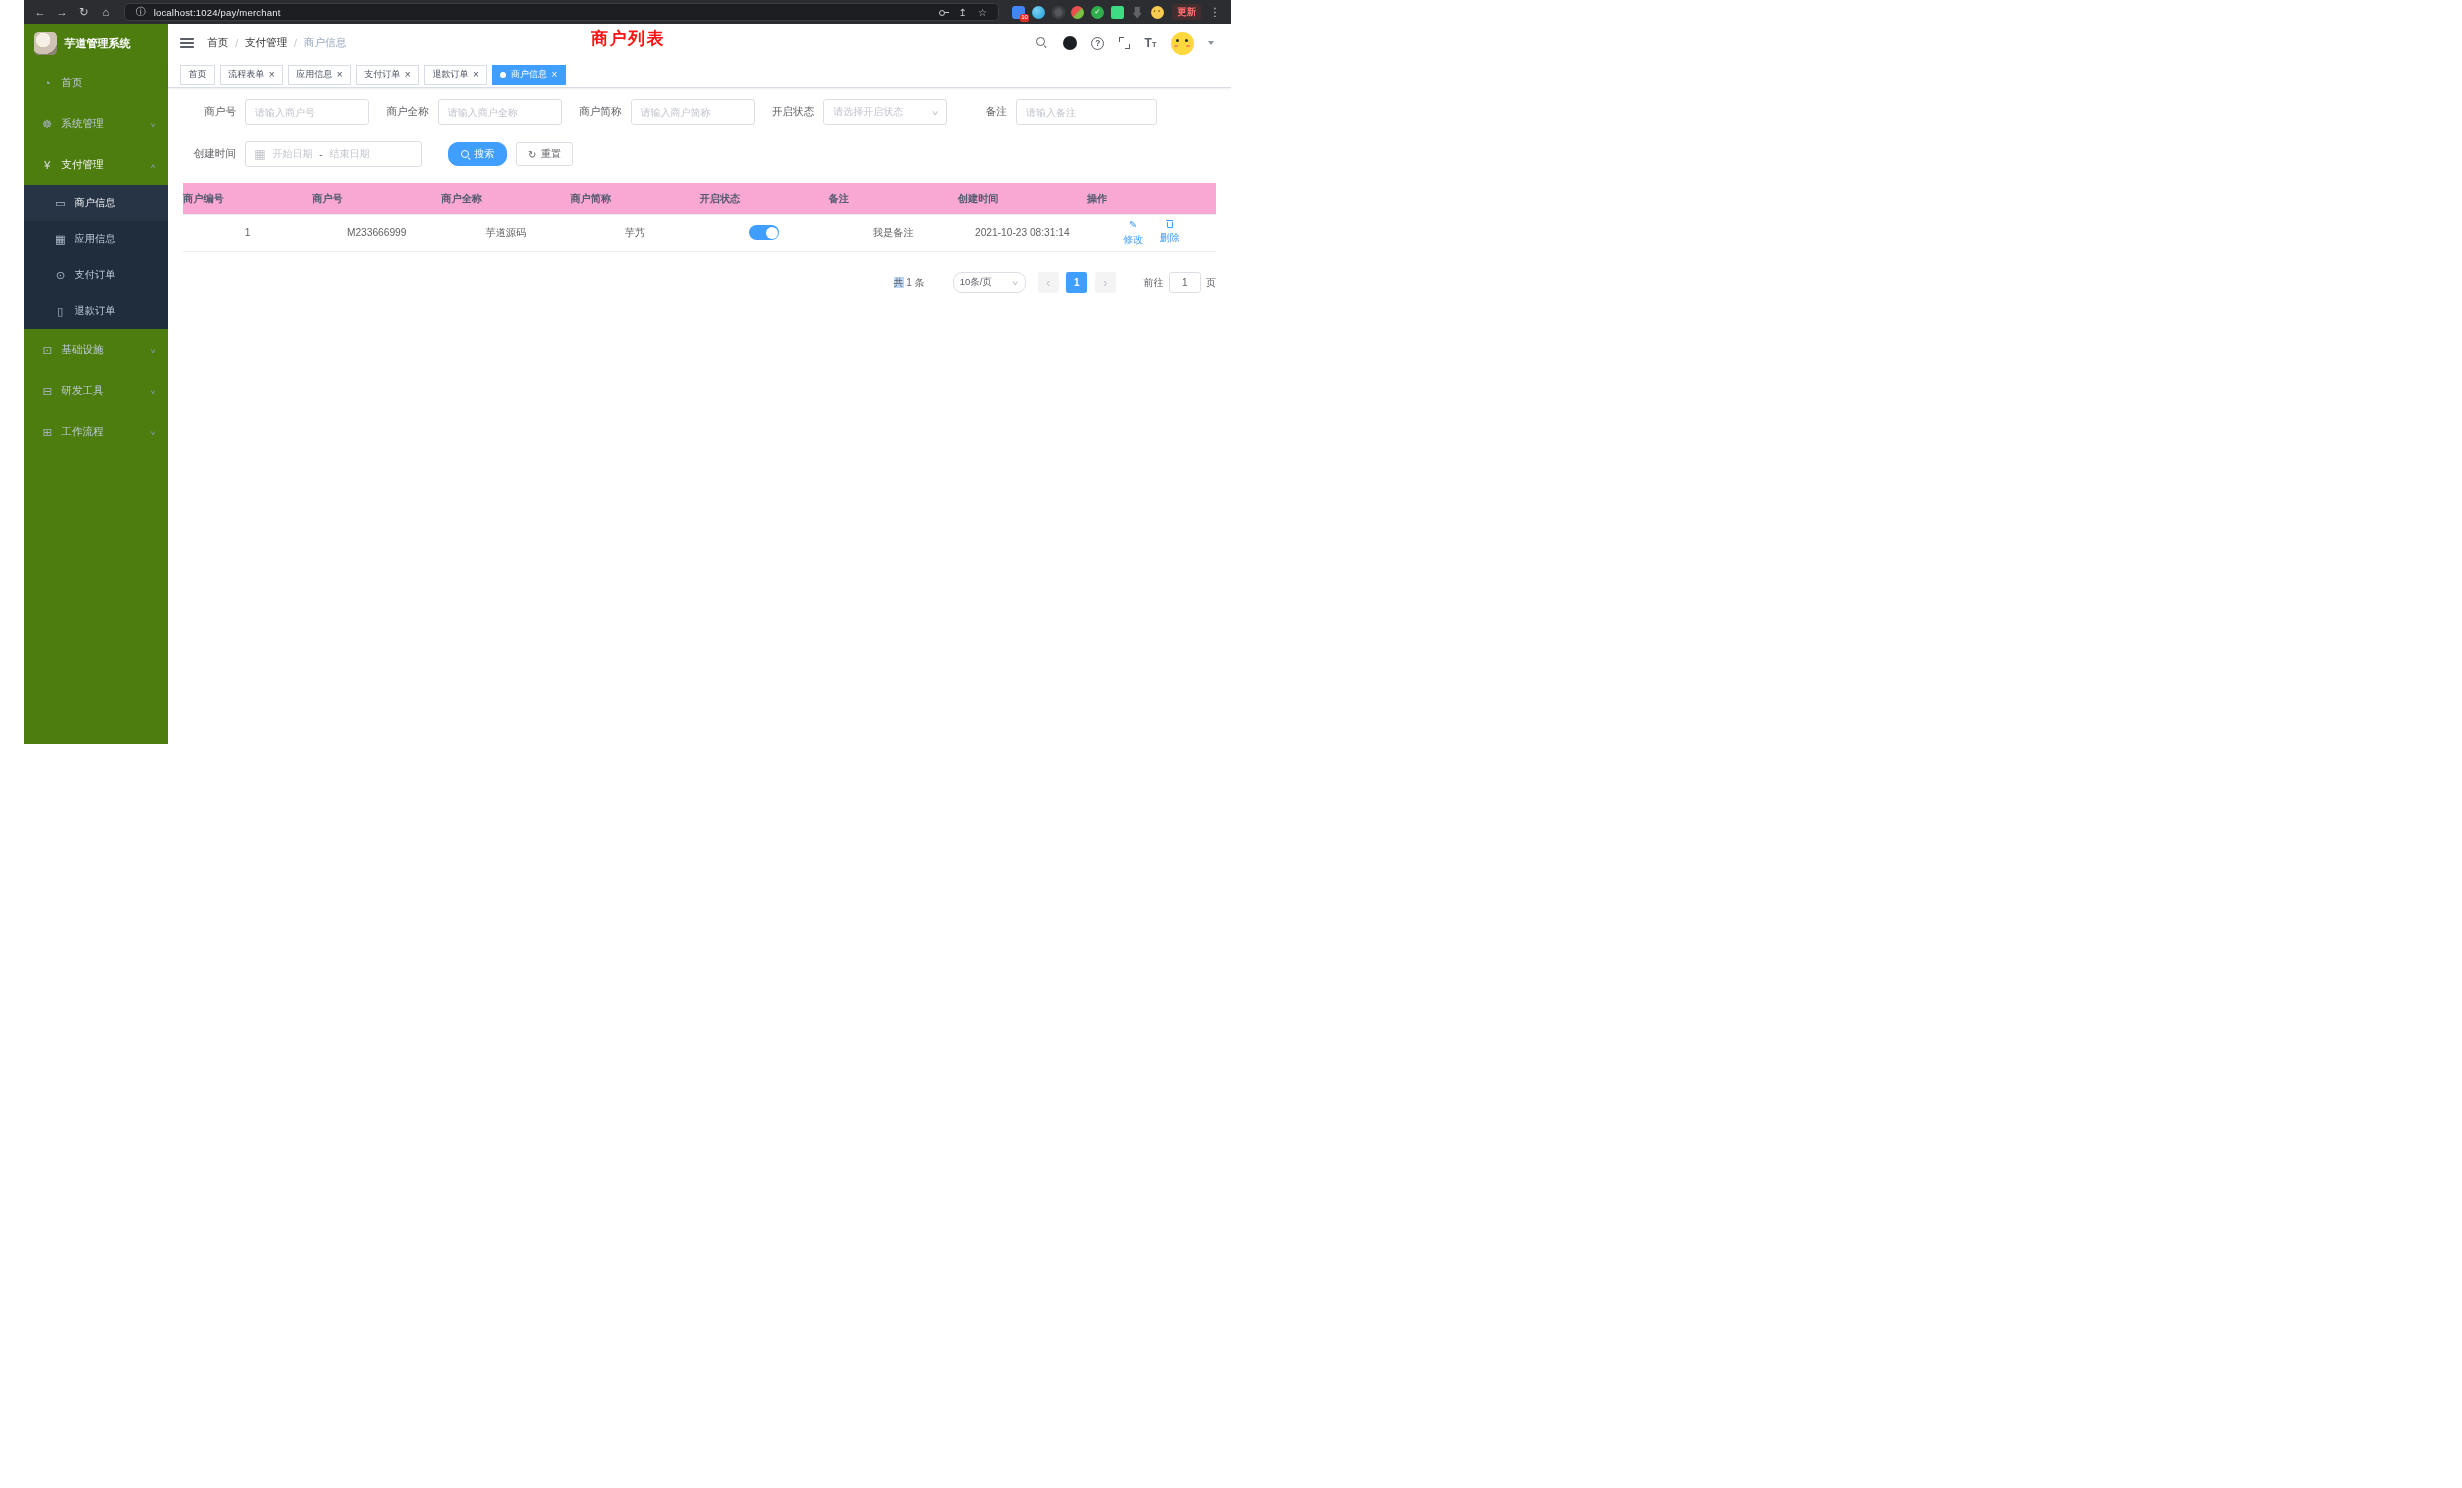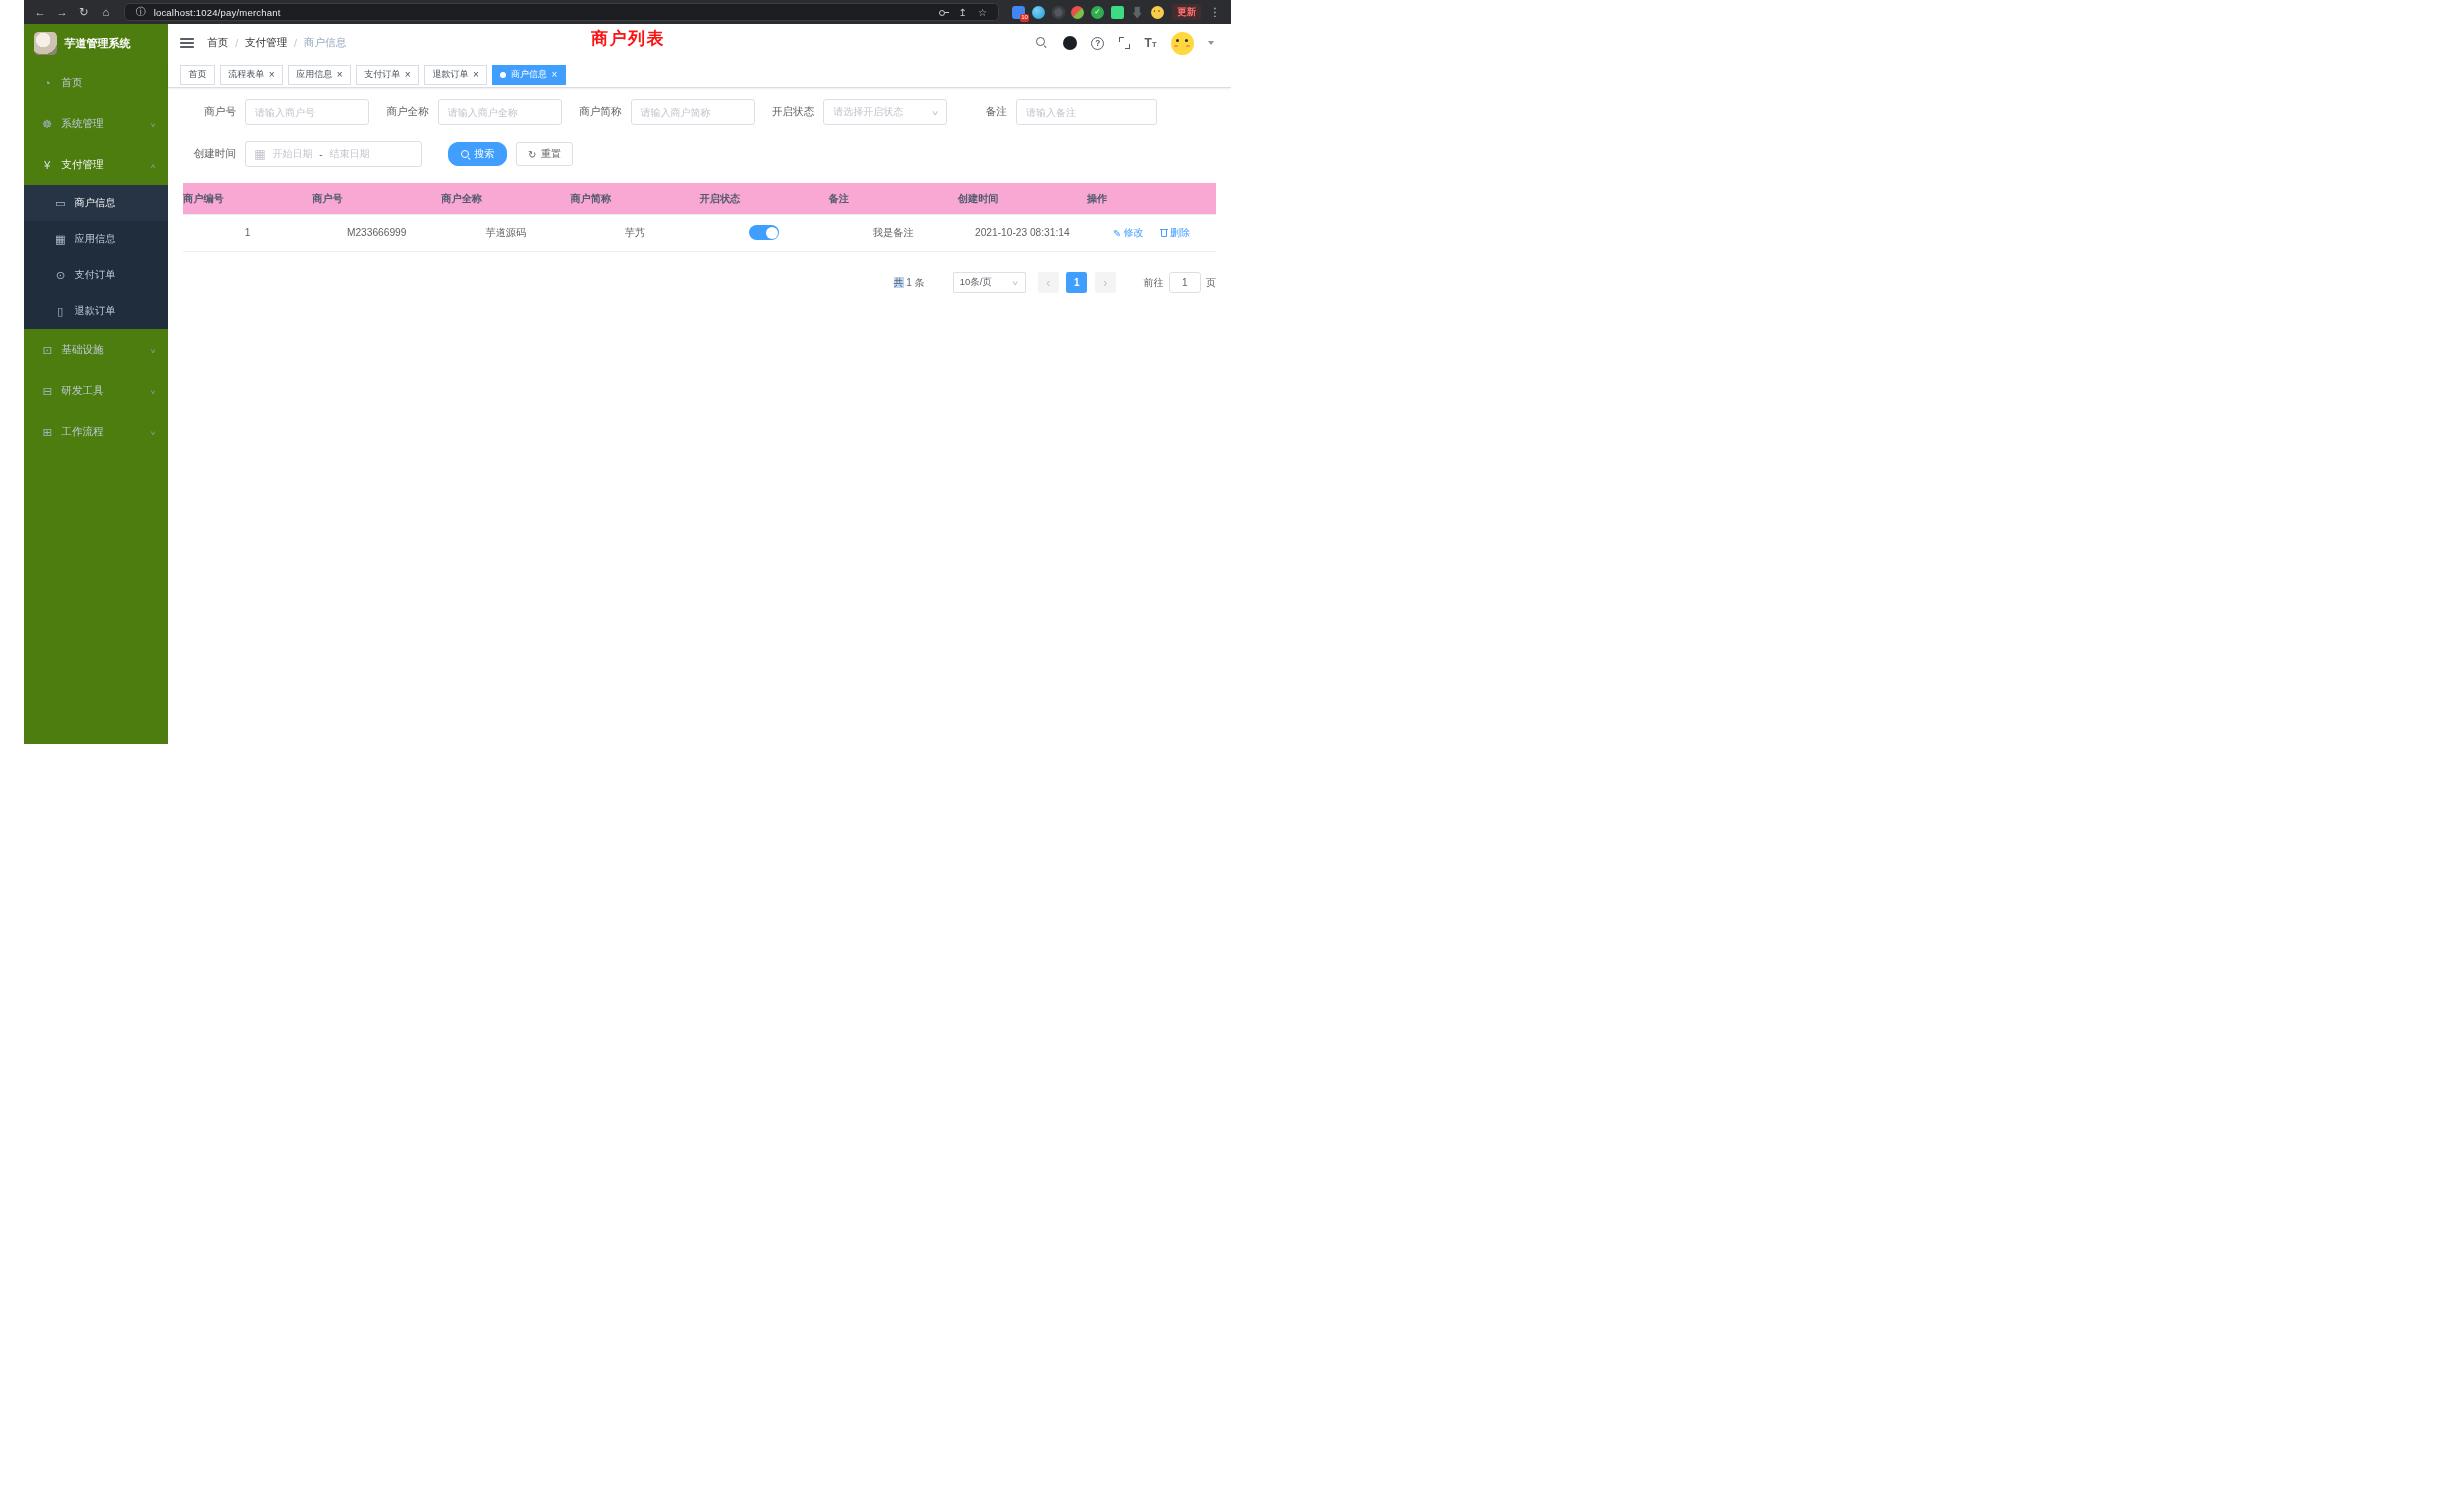--- a/index.html
+++ b/index.html
@@ -152,29 +152,29 @@
                  justify-content:center; color:#7d848c; cursor:pointer; font-size:10.6px; background:#fff; }
   .icon-circle .i-mag { width:9px; height:9px; }
   .icon-circle .i-mag::before { width:6px; height:6px; border-width:1.1px; }
   .icon-circle .i-mag::after { left:6.8px; top:6.8px; width:3px; }
 
   table.grid { width:100%; border-collapse:collapse; table-layout:fixed; margin-top:9px; font-size:10.2px; color:#606266; }
   .grid th { background:#f9a8d4; color:#515a6e; font-weight:bold; height:31px; border-bottom:0.8px solid #ebeef5; text-align:left; }
   .grid td { height:37px; border-bottom:0.8px solid #ebeef5; text-align:center; }
   .switch { width:30px; height:15px; border-radius:7.6px; background:#409eff; display:inline-block; position:relative; cursor:pointer; vertical-align:middle; }
   .switch::after { content:""; position:absolute; right:1.5px; top:1.5px; width:12px; height:12px; border-radius:50%; background:#fff; }
-  .op-link { color:#409eff; font-size:10px; cursor:pointer; display:inline-flex; align-items:center; gap:2.3px; margin:0 6.8px; }
+  .op-link { color:#409eff; font-size:10px; cursor:pointer; display:inline-flex; align-items:center; gap:2.3px; margin:0 6.8px;flex-direction:column; }
   .i-trash { position:relative; width:7.6px; height:8.3px; display:inline-block; }
   .i-trash::before { content:""; position:absolute; top:1.9px; left:0.8px; right:0.8px; bottom:0; border:0.9px solid currentColor; border-top:none; border-radius:0 0 1.5px 1.5px; }
   .i-trash::after { content:""; position:absolute; top:0.4px; left:0; right:0; height:1.1px; background:currentColor; }
 
   .pagination { margin-top:20.5px; display:flex; align-items:center; justify-content:flex-end; font-size:10px; color:#606266; }
   .total { margin-right:28px; white-space:nowrap; }
   .total .sel { font-style:normal; background:#bcd8f7; }
-  .page-sizer { width:73px; height:21px; border:0.8px solid #dcdfe6; border-radius:1px; display:flex; align-items:center;
+  .page-sizer { width:73px; height:21px; border:0.8px solid #dcdfe6; border-radius:9px; display:flex; align-items:center;
                 justify-content:space-between; padding:0 6px; cursor:pointer; margin-right:12px; background:#fff; }
   .page-sizer span { font-size:9.5px; color:#606266; }
   .page-btn { min-width:21px; height:21px; border-radius:2.3px; background:#f4f4f5; color:#c0c4cc; display:flex;
               align-items:center; justify-content:center; cursor:pointer; margin-right:7.6px; }
   .page-btn.current { background:#409eff; color:#fff; font-weight:bold; font-size:10px; }
   .goto { display:flex; align-items:center; gap:5.3px; margin-left:20px; white-space:nowrap; }
   .goto input { width:32px; height:21px; border:0.8px solid #dcdfe6; border-radius:3px; text-align:center; font-size:10px;
                 color:#606266; outline:none; }
 </style>
 </head>

